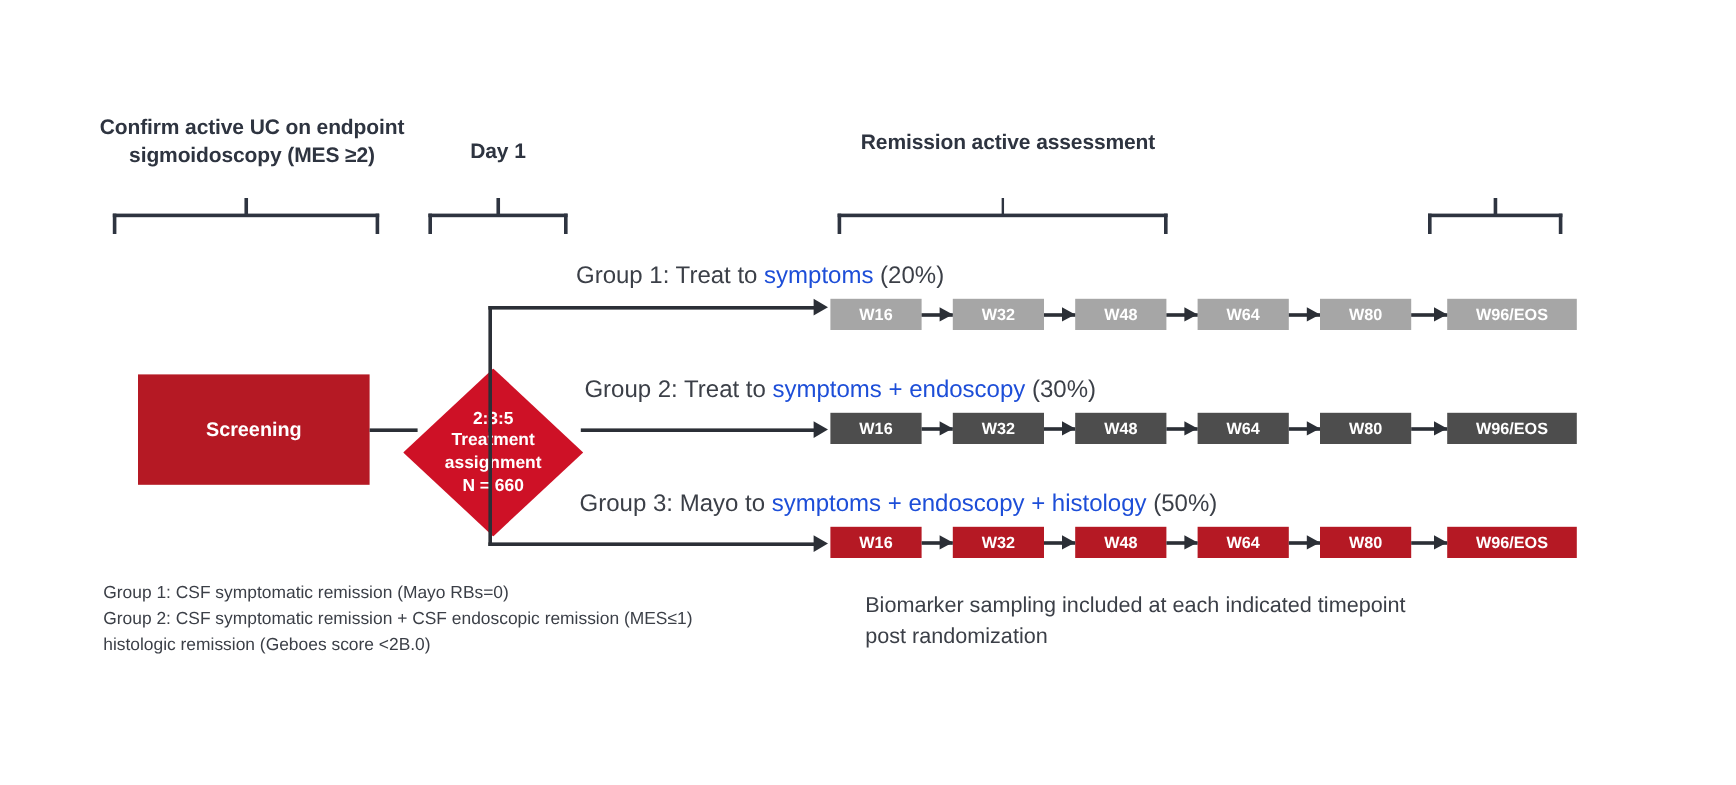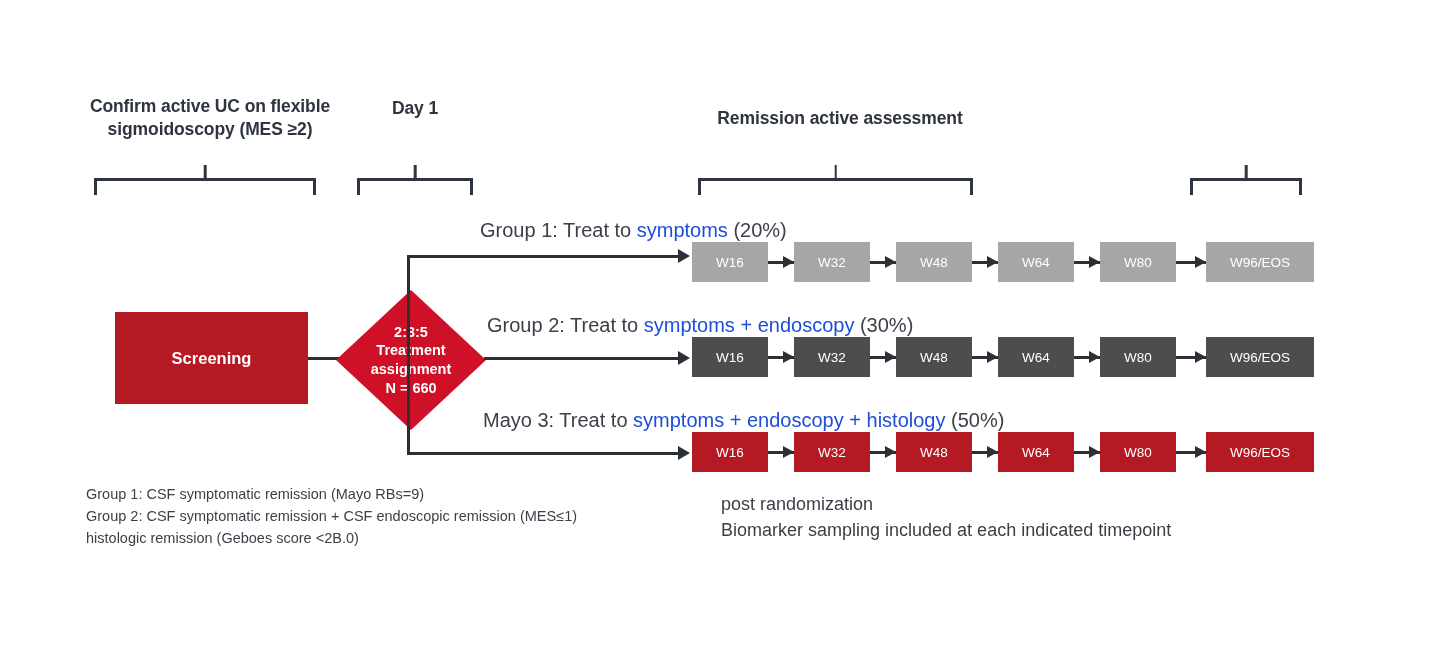--- a/index.html
+++ b/index.html
@@ -110,26 +110,26 @@
   }
 
   
   .tl-row {
     position: absolute;
     display: flex;
     align-items: center;
     height: 26px;
   }
   .tl-box {
-    height: 40px;
+    height: 26px;
     display: flex;
     align-items: center;
     justify-content: center;
     color: #ffffff;
-    font-weight: normal;
+    font-weight: bold;
     font-size: 13.5px;
     box-sizing: border-box;
   }
   .tl-arrow {
     position: relative;
     height: 26px;
     display: flex;
     align-items: center;
   }
   .tl-arrow .shaft {
@@ -181,25 +181,25 @@
     line-height: 1.45;
     color: #3b3f47;
   }
 </style>
 </head>
 <body>
 
 <div id="canvas">
 
   <div class="col-header" style="left:65px; top:95px; width:290px;">
-    <div>Confirm active UC on flexible</div>
+    <div>Confirm active UC on endpoint</div>
     <div>sigmoidoscopy (MES ≥2)</div>
   </div>
 
-  <div class="col-header" style="left:355px; top:97px; width:120px;">
+  <div class="col-header" style="left:355px; top:115px; width:120px;">
     <div>Day 1</div>
   </div>
 
   <div class="col-header" style="left:650px; top:107px; width:380px;">
     <div>Remission active assessment</div>
   </div>
 
 
   <div class="bracket" style="left:94px; top:165px; width:222px;">
     <div class="bar"></div>
@@ -228,21 +228,21 @@
     <div class="tick-r"></div>
     <div class="stem" style="left:50%;"></div>
   </div>
 
   <div class="screening-box" style="left:115px; top:312px; width:193px; height:92px; background:#B51924;">
     <span>Screening</span>
   </div>
 
   <div class="screen-link" style="left:308px; top:357px; width:40px;"></div>
 
-  <div class="diamond-wrap" style="left:336px; top:290px; width:150px; height:140px;">
+  <div class="diamond-wrap" style="left:336px; top:307px; width:150px; height:140px;">
     <svg class="diamond-shape" viewBox="0 0 150 140" preserveAspectRatio="none">
       <polygon points="75,0 150,70 75,140 0,70" fill="#CE1126"></polygon>
     </svg>
     <div class="diamond-label">
       <div>2:3:5</div>
       <div>Treatment</div>
       <div>assignment</div>
       <div>N = 660</div>
     </div>
   </div>
@@ -318,21 +318,21 @@
       </div>
     <div class="tl-box" style="background:#4D4D4D; width:76px;">W80</div>
     <div class="tl-arrow" style="width:30px;">
         <div class="shaft"></div>
         <div class="head"></div>
       </div>
     <div class="tl-box" style="background:#4D4D4D; width:108px;">W96/EOS</div>
   </div>
 
   <div class="group-title" style="left:483px; top:409px;">
-    <span>Mayo 3: Treat to </span><span class="hl">symptoms + endoscopy + histology</span><span>  (50%)</span>
+    <span>Group 3: Mayo to </span><span class="hl">symptoms + endoscopy + histology</span><span>  (50%)</span>
   </div>
 
   <div class="tl-row" style="left:692px; top:439px;">
     <div class="tl-box" style="background:#B51924; width:76px;">W16</div>
     <div class="tl-arrow" style="width:26px;">
         <div class="shaft"></div>
         <div class="head"></div>
       </div>
     <div class="tl-box" style="background:#B51924; width:76px;">W32</div>
     <div class="tl-arrow" style="width:26px;">
@@ -351,23 +351,23 @@
       </div>
     <div class="tl-box" style="background:#B51924; width:76px;">W80</div>
     <div class="tl-arrow" style="width:30px;">
         <div class="shaft"></div>
         <div class="head"></div>
       </div>
     <div class="tl-box" style="background:#B51924; width:108px;">W96/EOS</div>
   </div>
 
   <div class="footnotes" style="left:86px; top:483px; width:600px;">
-    <div>Group 1: CSF symptomatic remission (Mayo RBs=9)</div>
+    <div>Group 1: CSF symptomatic remission (Mayo RBs=0)</div>
     <div>Group 2: CSF symptomatic remission + CSF endoscopic remission (MES≤1)</div>
     <div>histologic remission (Geboes score &lt;2B.0)</div>
   </div>
 
   <div class="note-right" style="left:721px; top:491px; width:600px;">
+    <div>Biomarker sampling included at each indicated timepoint</div>
     <div>post randomization</div>
-    <div>Biomarker sampling included at each indicated timepoint</div>
   </div>
 
 </div>
 
 </body></html>

